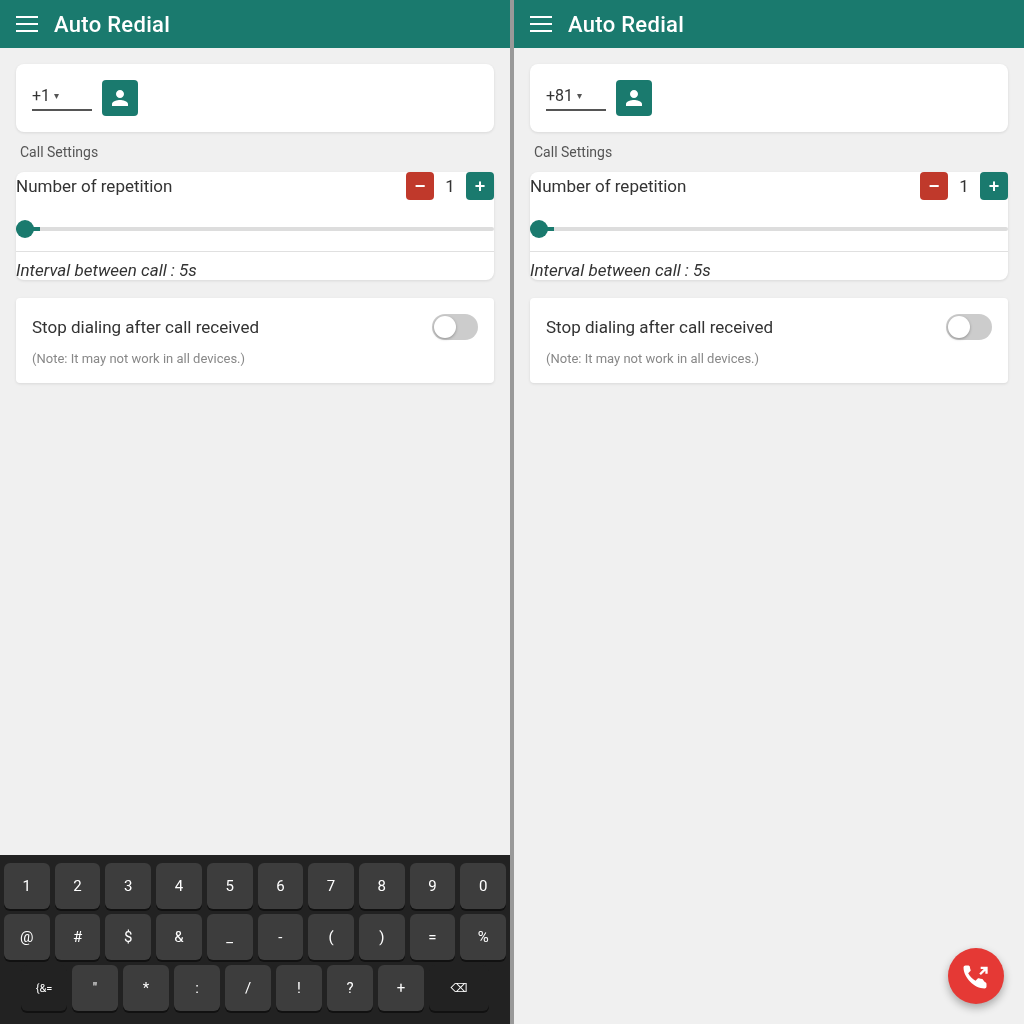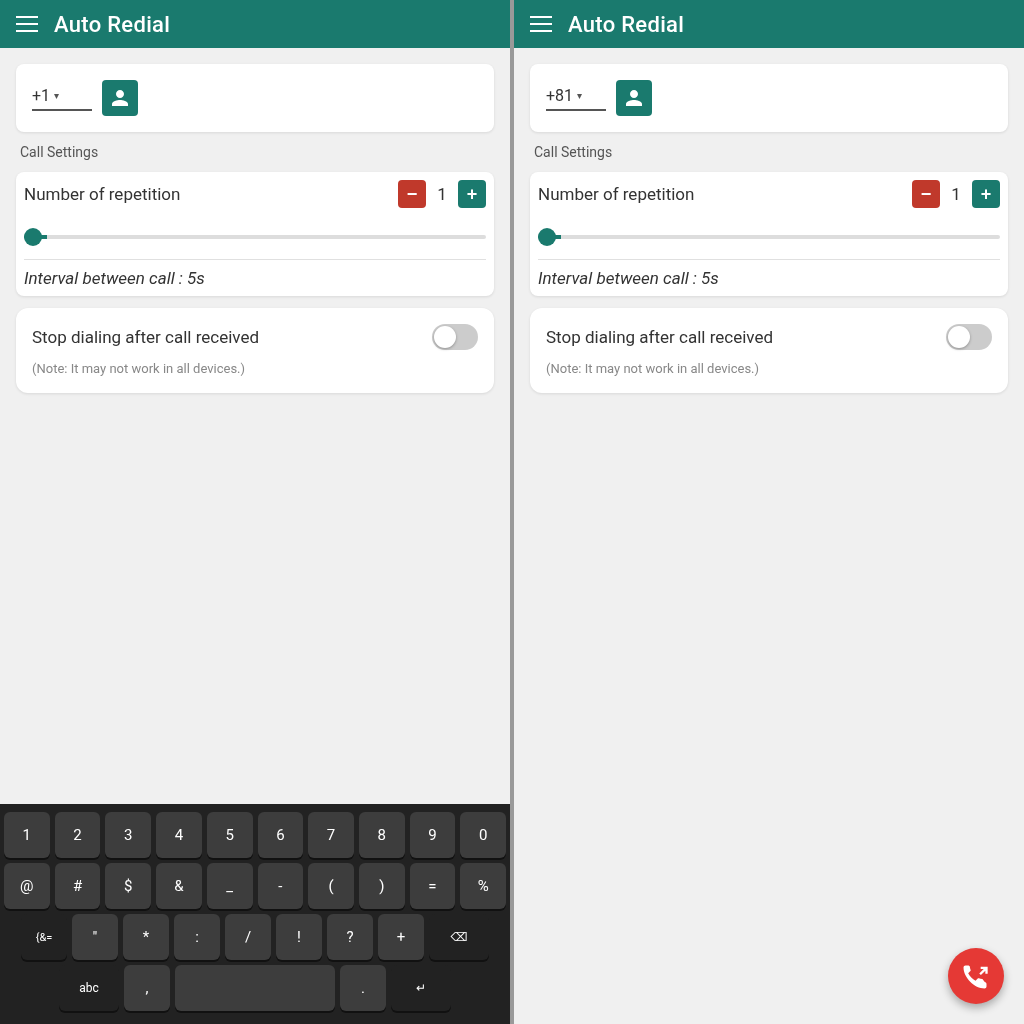--- a/index.html
+++ b/index.html
@@ -113,21 +113,21 @@
     }
     .section-label {
       font-size: 14px;
       color: #555;
       font-weight: 400;
       padding: 0 4px;
     }
     .settings-card {
       background: white;
       border-radius: 8px;
-      padding: 8px;
+      padding: 0;
       box-shadow: 0 1px 3px rgba(0,0,0,0.1);
     }
     .repetition-row {
       display: flex;
       align-items: center;
       justify-content: space-between;
       margin-bottom: 12px;
     }
     .repetition-label {
       font-size: 17px;
@@ -198,23 +198,24 @@
       margin: 8px 0;
     }
     .interval-label {
       font-size: 17px;
       color: #333;
       margin-top: 8px;
       font-style: italic;
     }
     .stop-dial-card {
       background: white;
-      border-radius: 12px;
+      border-radius: 4px;
       padding: 16px;
       box-shadow: 0 1px 3px rgba(0,0,0,0.1);
+      margin-top: 6px;
     }
     .stop-dial-row {
       display: flex;
       align-items: center;
       justify-content: space-between;
       margin-bottom: 8px;
     }
     .stop-dial-label {
       font-size: 17px;
       color: #333;
@@ -390,27 +391,20 @@
       <div class="key dark wide special">{&amp;=</div>
       <div class="key">"</div>
       <div class="key">*</div>
       <div class="key">:</div>
       <div class="key">/</div>
       <div class="key">!</div>
       <div class="key">?</div>
       <div class="key">+</div>
       <div class="key dark wide">⌫</div>
     </div>
-    <div class="keyboard-row">
-      <div class="key dark wide">abc</div>
-      <div class="key">,</div>
-      <div class="key space" style="max-width:160px;"></div>
-      <div class="key">.</div>
-      <div class="key dark wide">↵</div>
-    </div>
   </div>
 </div>
 
 <div class="right-screen-wrapper">
   <div class="phone-screen right" style="width:100%;height:100%;">
     <div class="app-bar">
       <div class="menu-icon">
         <span></span>
           <span></span>
           <span></span>

